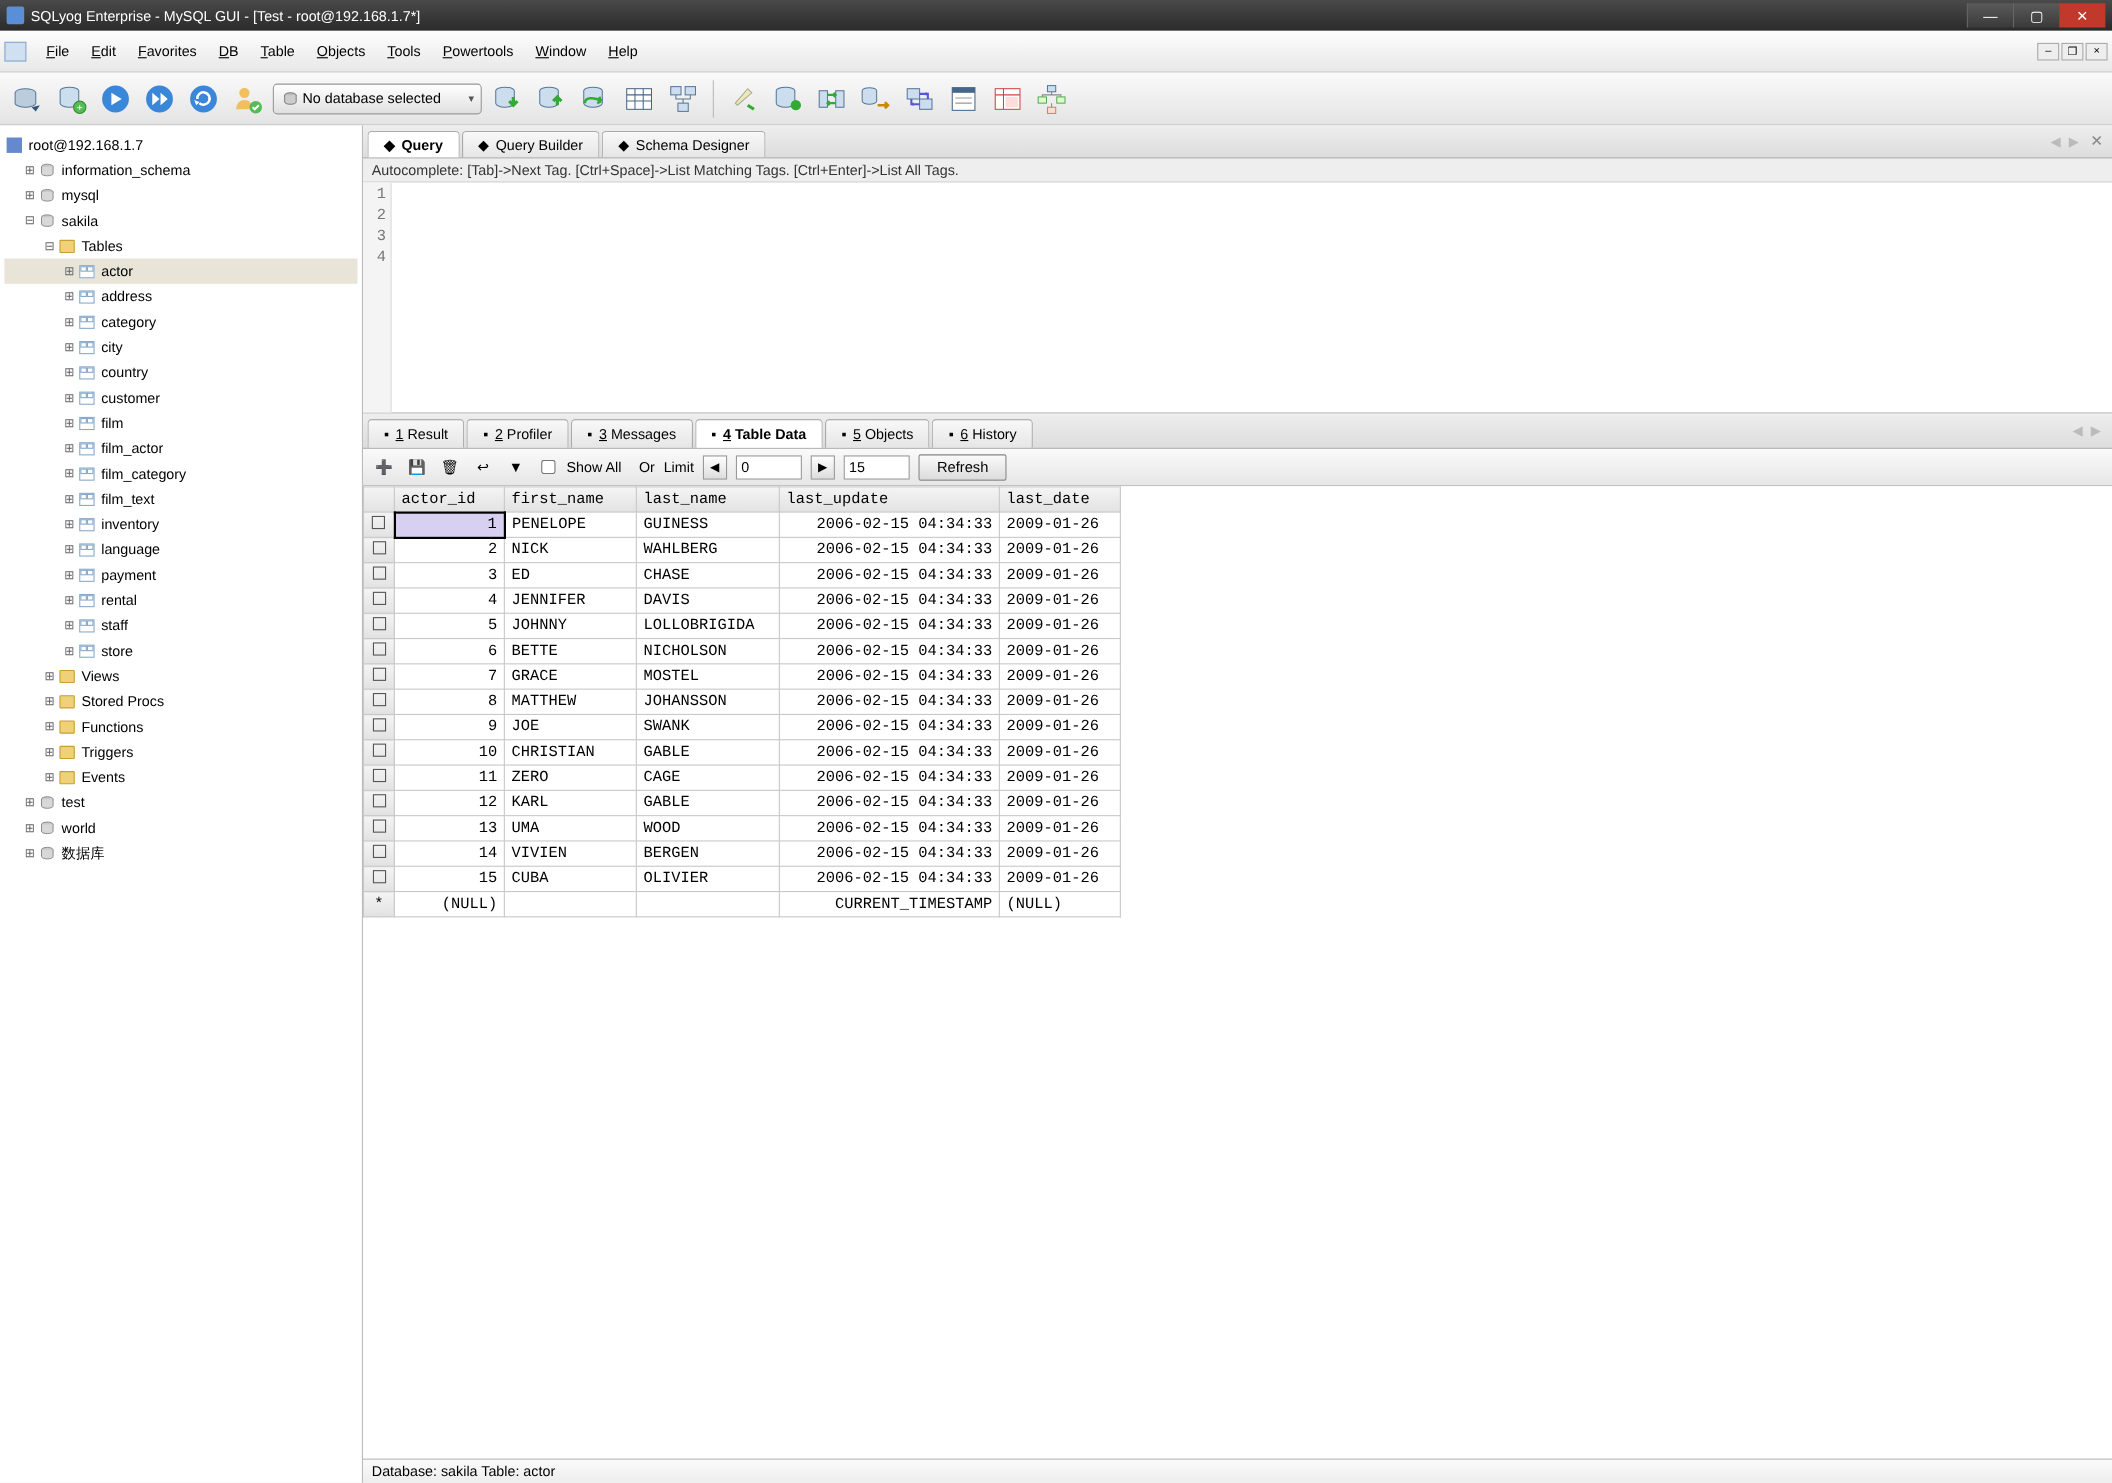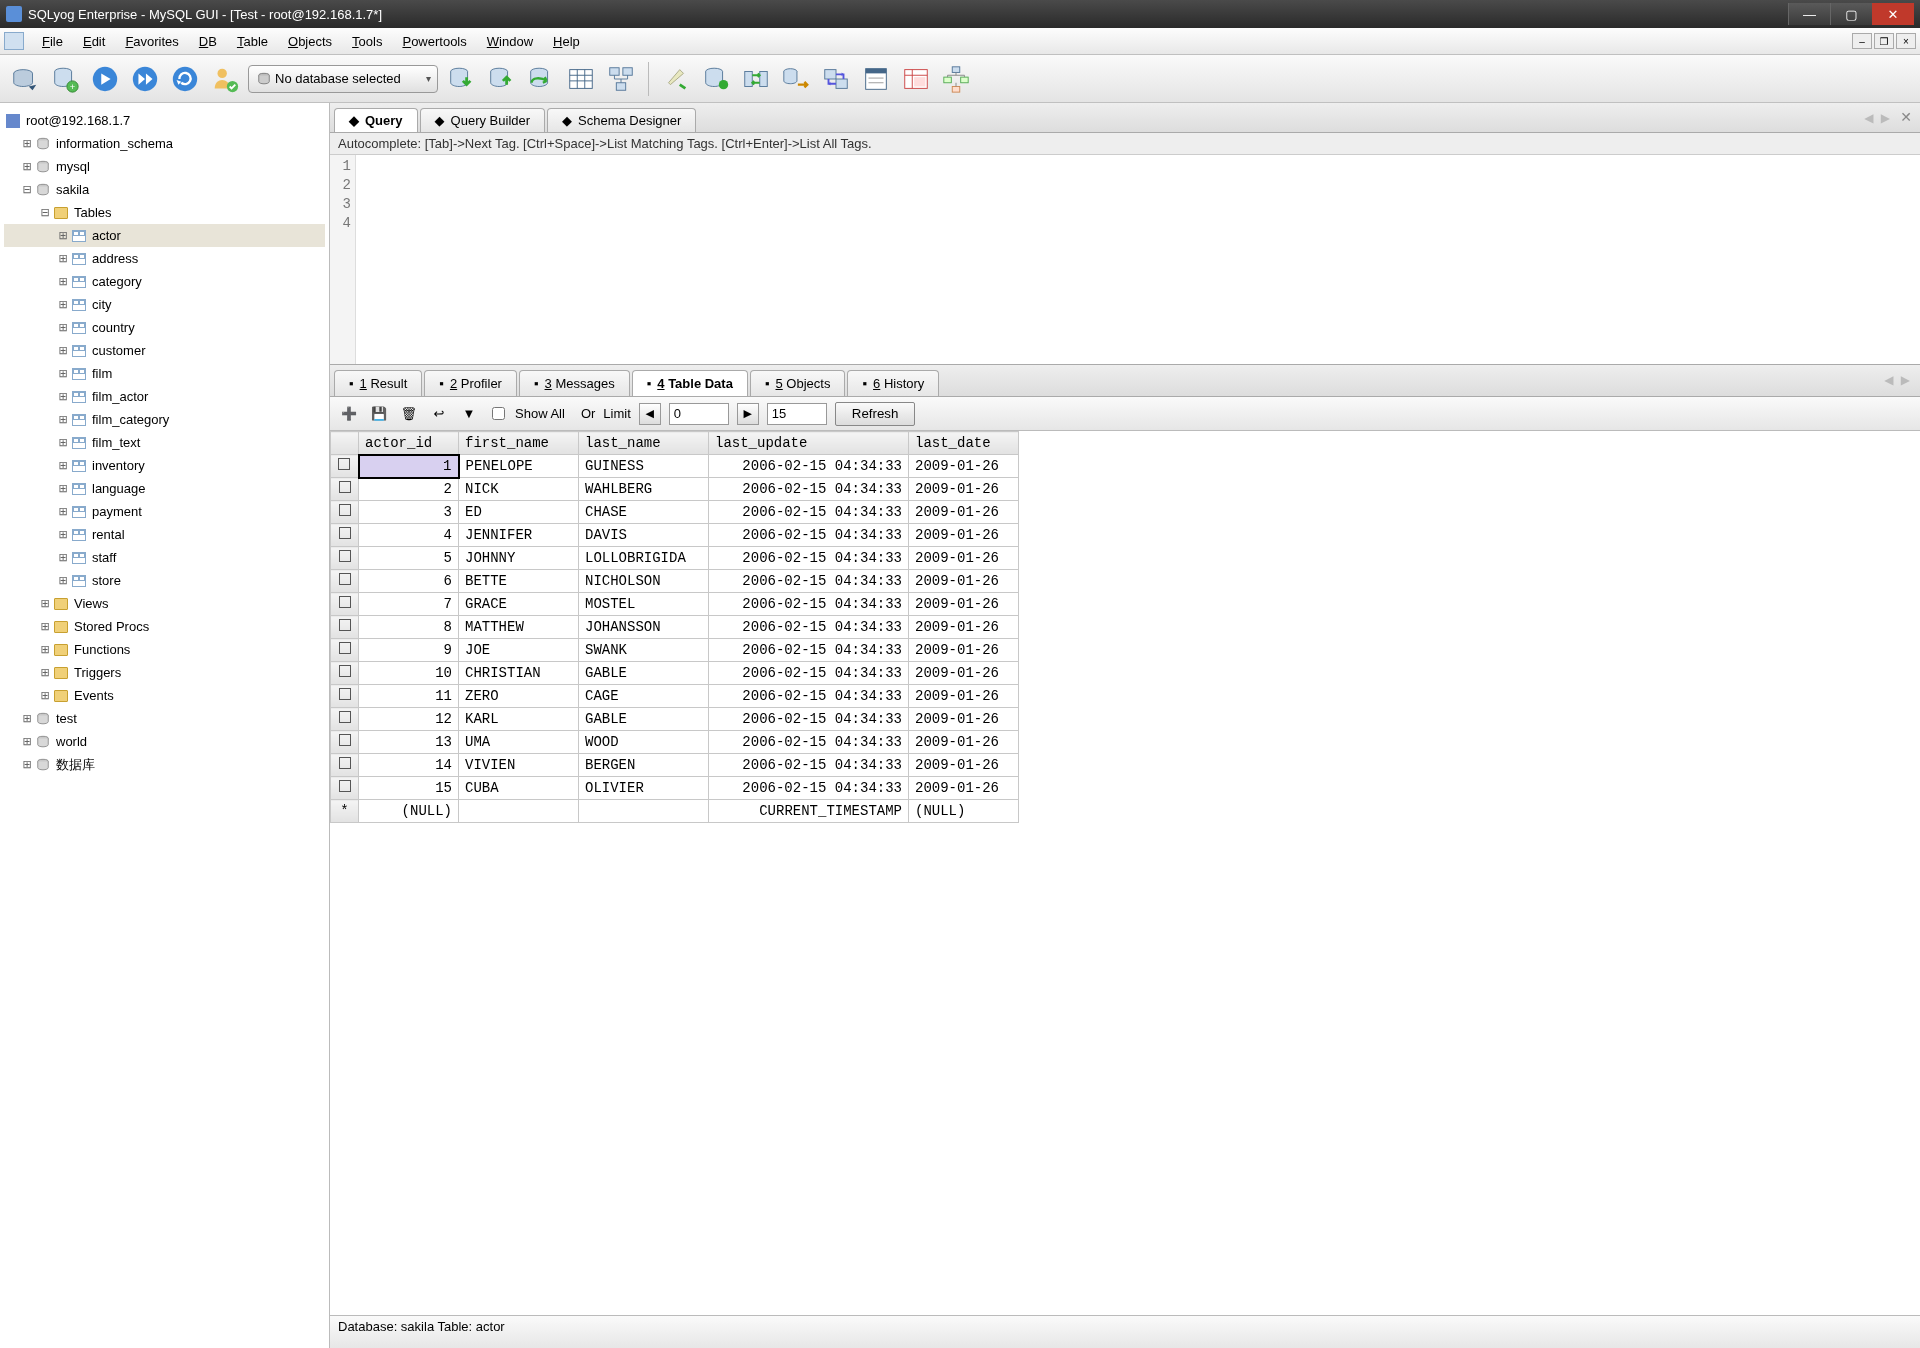--- a/index.html
+++ b/index.html
@@ -8,21 +8,21 @@
 
 .titlebar { background: linear-gradient(#4a4a4a, #2a2a2a); height: 28px; display: flex; align-items: center; color: #fff; padding: 0 6px; }
 .titlebar .app-icon { width: 16px; height: 16px; background: #5a8fd8; border-radius: 2px; margin-right: 6px; }
 .titlebar .title { flex: 1; font-size: 13px; }
 .titlebar .winbtns { display: flex; gap: 0; }
 .titlebar .winbtn { width: 42px; height: 22px; display: flex; align-items: center; justify-content: center; font-size: 13px; color: #fff; }
 .titlebar .winbtn.close { background: #c0392b; }
 .titlebar .winbtn:not(.close) { background: linear-gradient(#5a5a5a,#3a3a3a); border-left: 1px solid #666; }
 
 
-.menubar { background: linear-gradient(#fdfdfd,#e8e8e8); height: 27px; display: flex; align-items: center; padding: 0 4px; border-bottom: 1px solid #c0c0c0; }
+.menubar { background: linear-gradient(#fdfdfd,#e8e8e8); height: 38px; display: flex; align-items: center; padding: 0 4px; border-bottom: 1px solid #c0c0c0; }
 .menubar .menu-icon { width: 20px; height: 18px; background: #d0e0f0; border: 1px solid #88aacc; margin-right: 8px; }
 .menubar .menuitem { padding: 3px 10px; cursor: default; }
 .menubar .menuitem .ul { text-decoration: underline; }
 .menubar .right { margin-left: auto; display: flex; }
 .menubar .mdi-btn { width: 20px; height: 16px; border: 1px solid #aaa; background: #eee; margin-left: 2px; display:flex;align-items:center;justify-content:center;font-size:10px;}
 
 
 .toolbar { background: linear-gradient(#fafafa,#e4e4e4); height: 48px; display: flex; align-items: center; padding: 0 8px; gap: 6px; border-bottom: 1px solid #c0c0c0; }
 .toolbar .tbtn { width: 34px; height: 34px; display:flex; align-items:center; justify-content:center; }
 .toolbar .tbtn svg { width: 30px; height: 30px; }

